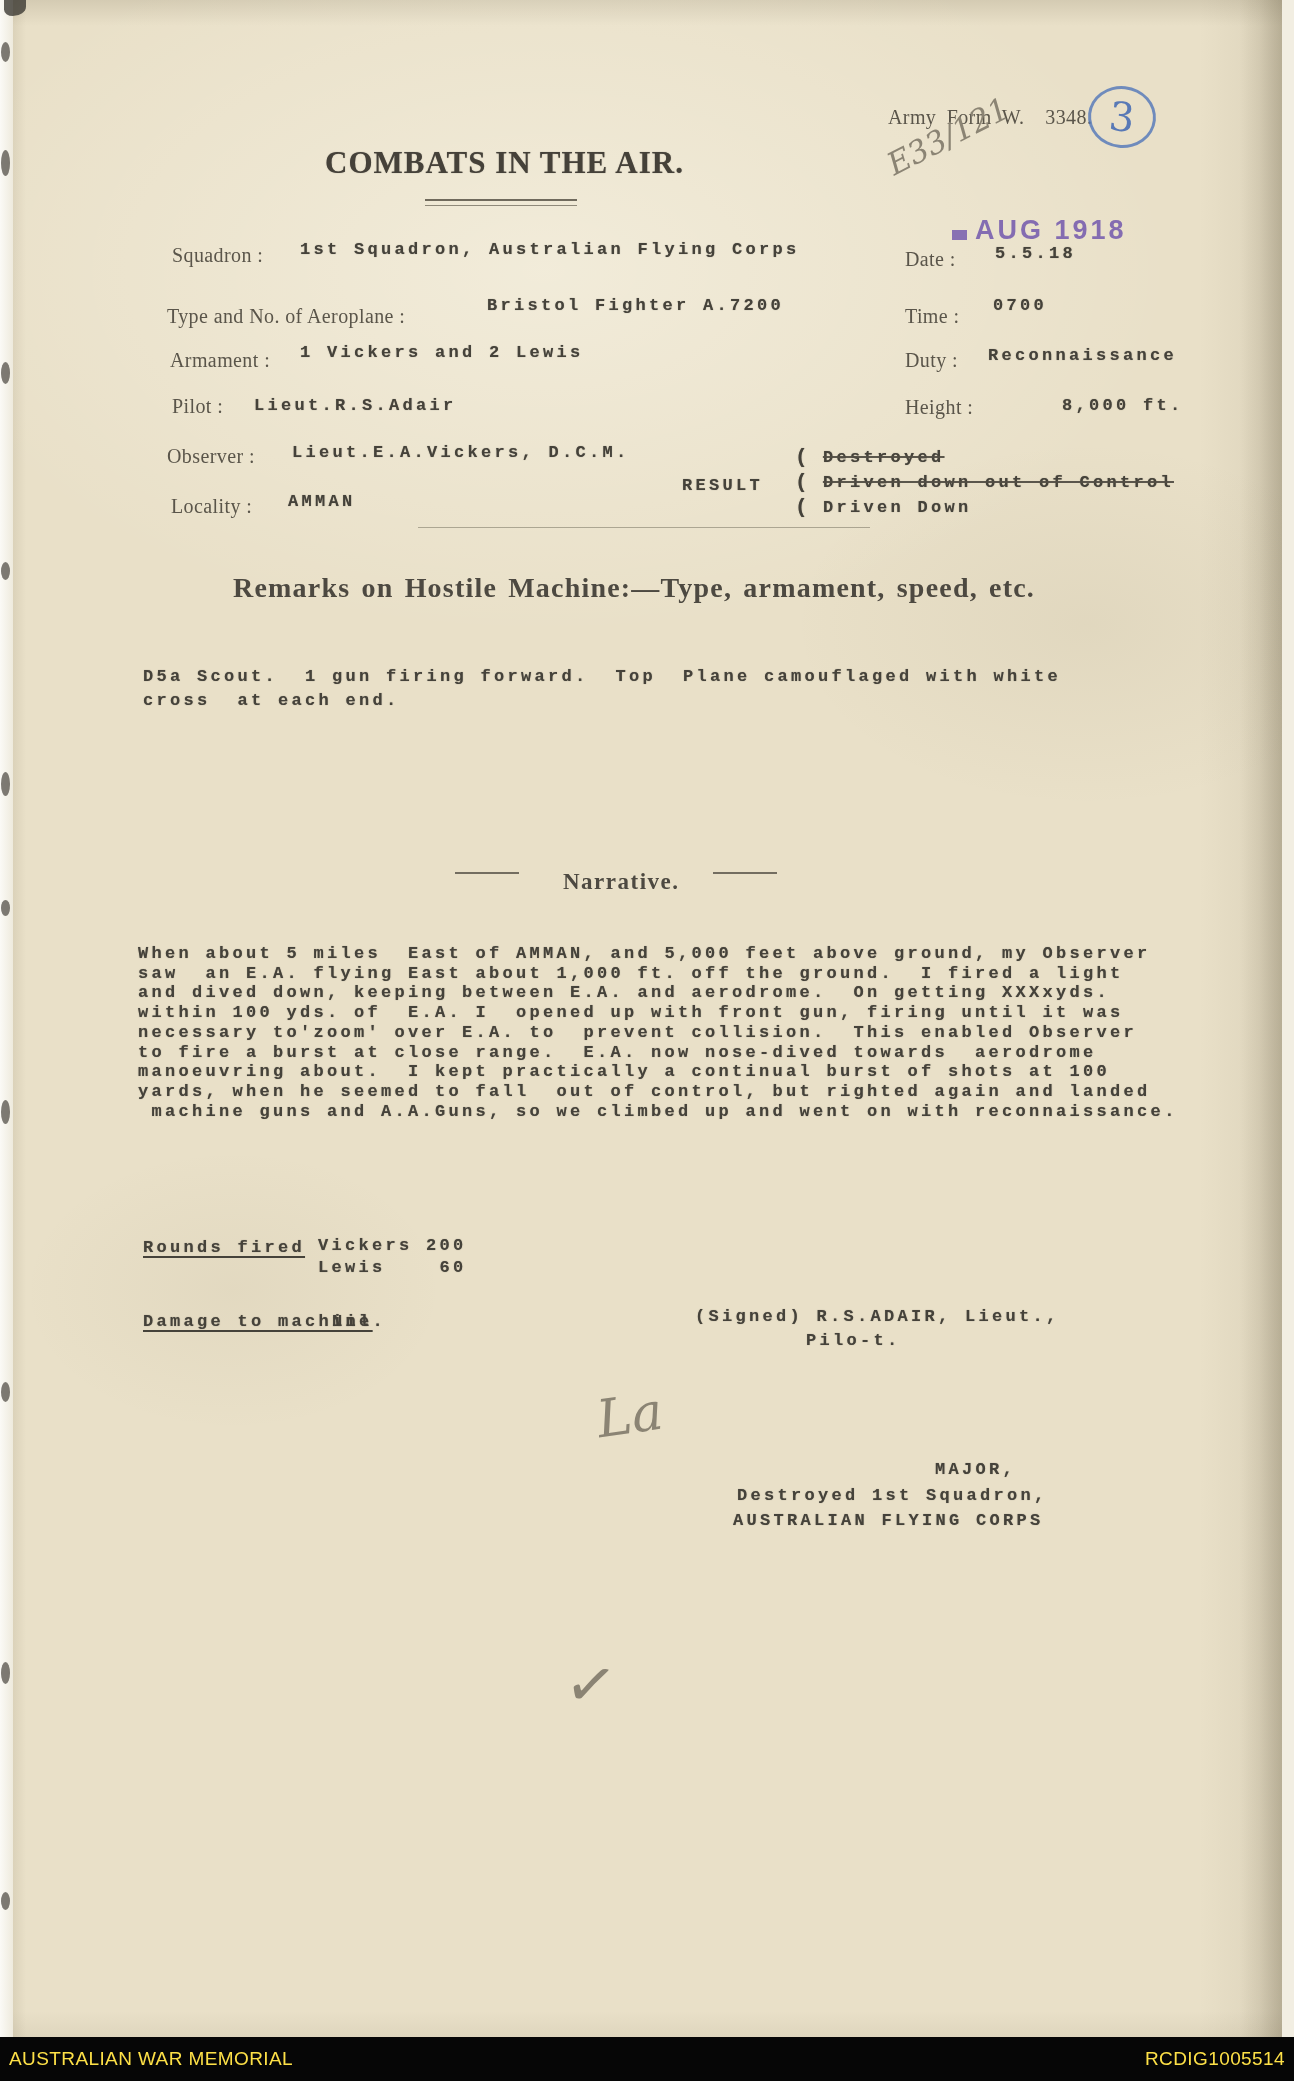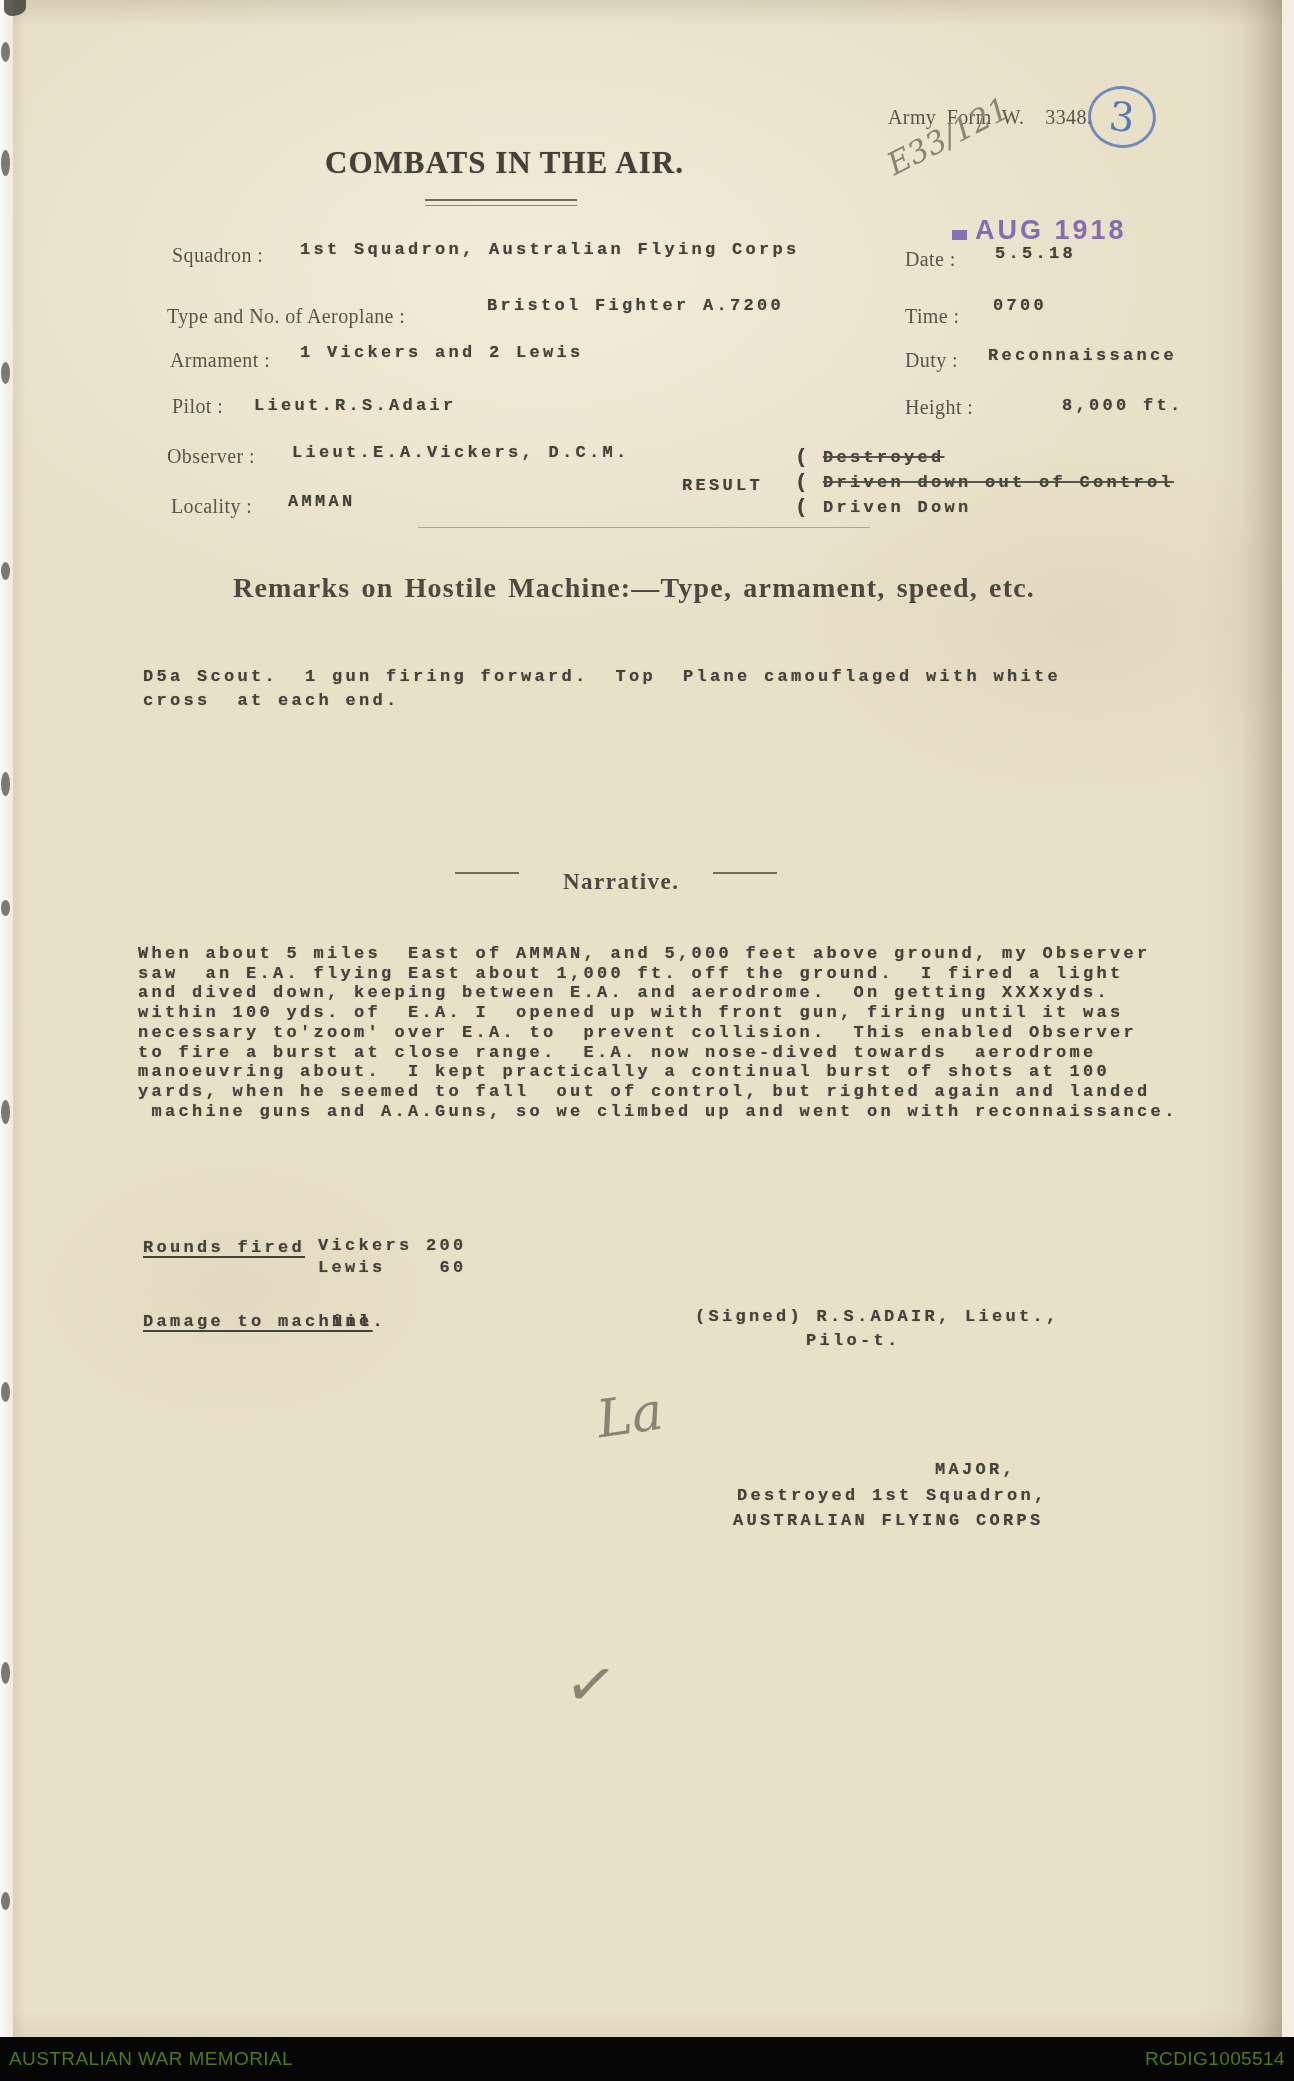--- a/index.html
+++ b/index.html
@@ -39,21 +39,21 @@
   .edge{left:0;top:0;width:13px;height:2081px;
      background:linear-gradient(90deg,#fbfaf6,#eeeadd);}
   .notch{left:1px;width:9px;background:#4e4a42;border-radius:50%;opacity:.72;}
   .cornermark{left:4px;top:0;width:22px;height:16px;background:#3c3933;
      border-radius:0 0 60% 40%;opacity:.8;}
   .rshadow{right:12px;top:0;width:42px;height:2081px;
      background:linear-gradient(90deg,transparent,rgba(100,90,64,.22));}
   .rstrip{right:0;top:0;width:12px;height:2081px;background:#f2eee2;}
   #bottombar{left:0;top:2037px;width:1294px;height:44px;background:#060606;
      display:flex;align-items:center;justify-content:space-between;
-     font-family:"Liberation Sans",sans-serif;font-size:19px;color:#4d7c0f;
+     font-family:"Liberation Sans",sans-serif;font-size:19px;color:#fde047;
      padding:0 9px;box-sizing:border-box;letter-spacing:.4px;}
   .resrow{display:flex;}
   .resrow .par{font-size:21px;margin-right:12px;}
 </style>
 </head>
 <body>
 
 <div id="page">
 
   <div class="abs edge"></div>

